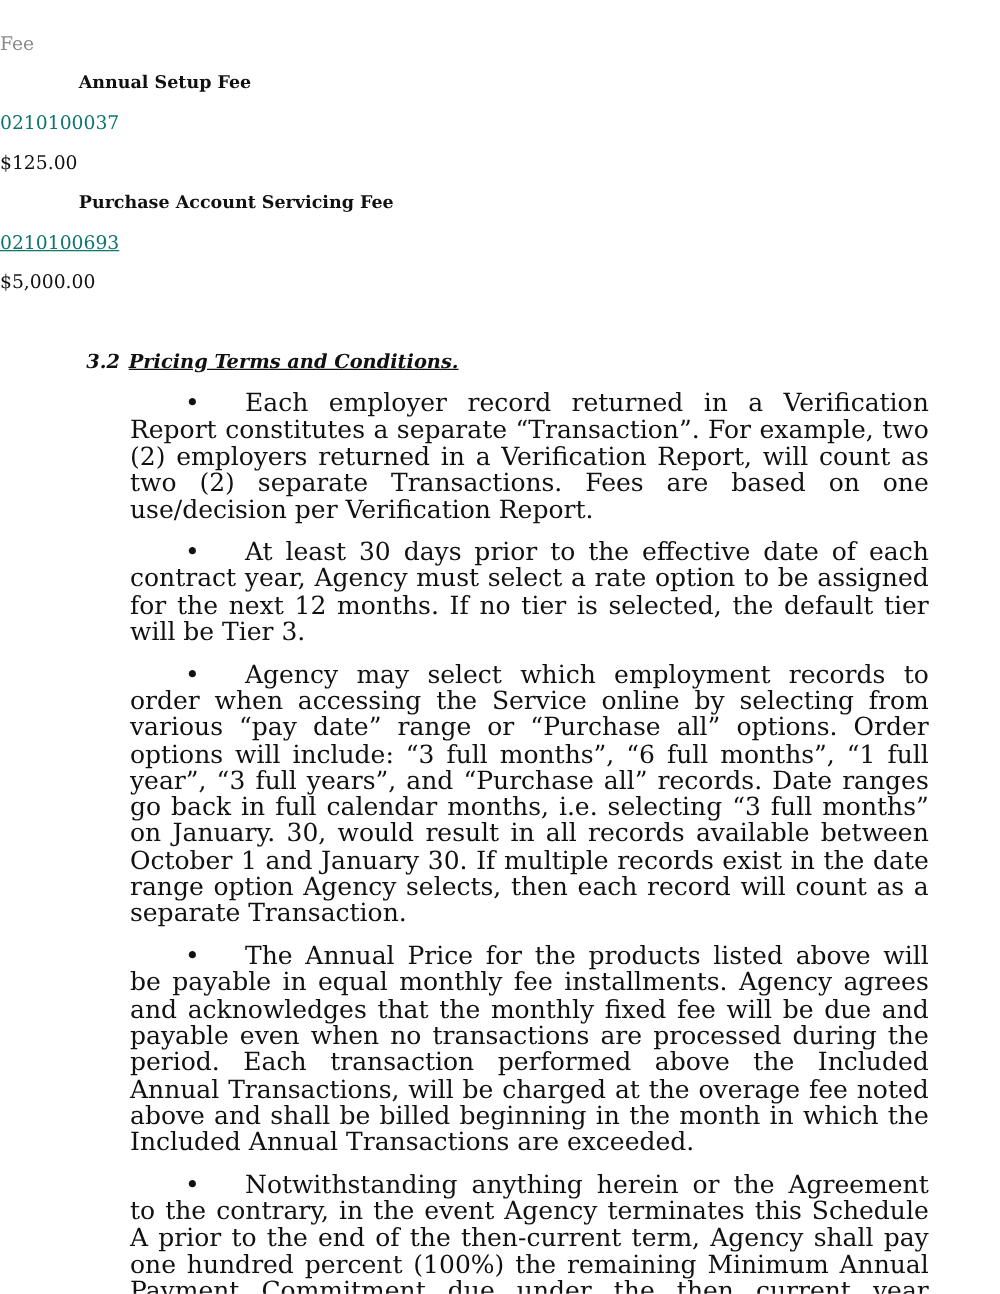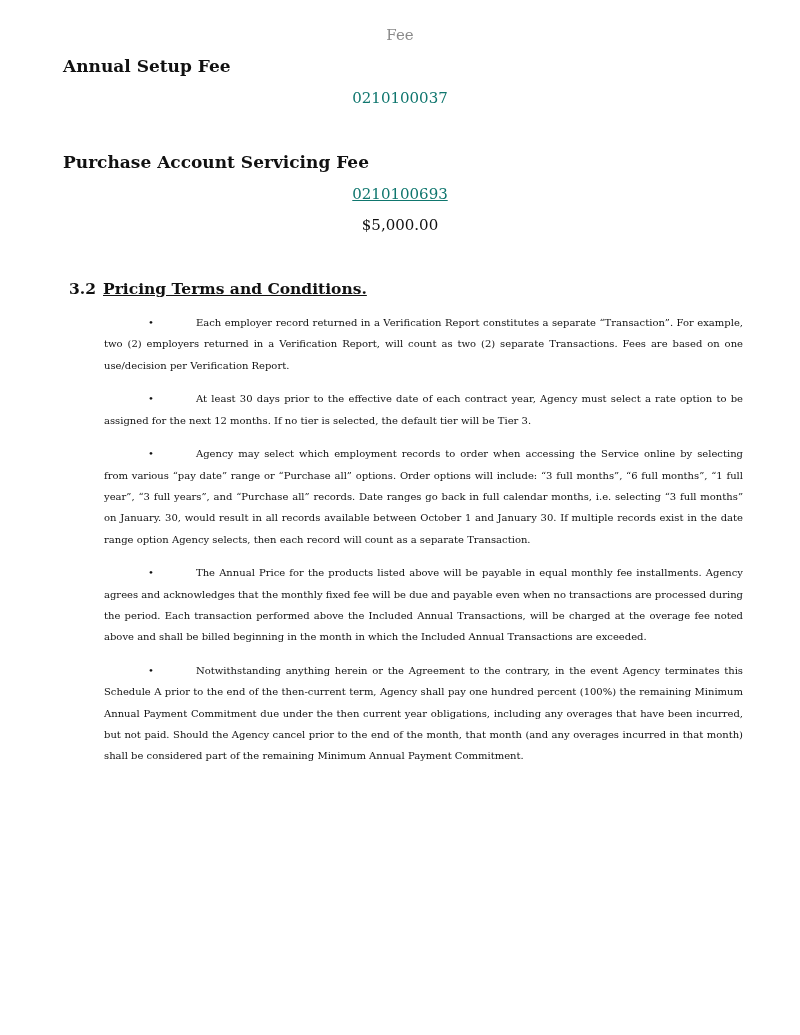--- a/index.html
+++ b/index.html
@@ -17,64 +17,65 @@
     }
     .page {
       position: relative;
       width: 800px;
       height: 1035px;
     }
     .center-line {
       position: absolute;
       left: 0;
       width: 800px;
-      text-align: center;
+      text-align: left;
       font-size: 15px;
       line-height: 20px;
     }
     .gray {
       color: #0f766e;
     }
     .fee-header {
       top: 25px;
       color: #8a8a8a;
     }
     .fee-name {
       position: absolute;
       left: 63px;
       font-weight: bold;
-      font-size: 17px;
+      font-size: 14px;
       line-height: 20px;
       text-align: right;
     }
     .section-heading {
       position: absolute;
       left: 69px;
       top: 279px;
       font-weight: bold;
       font-size: 15.5px;
       line-height: 20px;
       white-space: nowrap;
+      font-style: italic;
     }
     .section-heading .num {
       display: inline-block;
       width: 34px;
     }
     .section-heading .title {
       text-decoration: underline;
     }
     .bullets {
       position: absolute;
       left: 104px;
       top: 312px;
       width: 639px;
     }
     .bullet-para {
       margin: 0 0 12.5px 0;
-      font-size: 10px;
+      font-size: 20px;
       line-height: 21.3px;
       text-align: justify;
       text-indent: 0;
     }
     .bullet-para .bullet {
       display: inline-block;
       width: 92px;
       text-indent: 0;
       padding-left: 44px;
       box-sizing: border-box;
@@ -82,20 +83,21 @@
   </style>
 </head>
 <body>
 
 <div class="page">
 
   <div class="center-line fee-header">Fee</div>
 
   <div class="fee-name" style="top:56px;">Annual Setup Fee</div>
   <div class="center-line gray" style="top:88px;">0210100037</div>
+  <div class="center-line" style="top:120px;">$125.00</div>
 
   <div class="fee-name" style="top:152px;">Purchase Account Servicing Fee</div>
   <div class="center-line gray" style="top:184px;text-decoration:underline;">0210100693</div>
   <div class="center-line" style="top:215px;">$5,000.00</div>
 
   <div class="section-heading">
     <span class="num">3.2</span><span class="title">Pricing Terms and Conditions.</span>
   </div>
 
   <div class="bullets">

